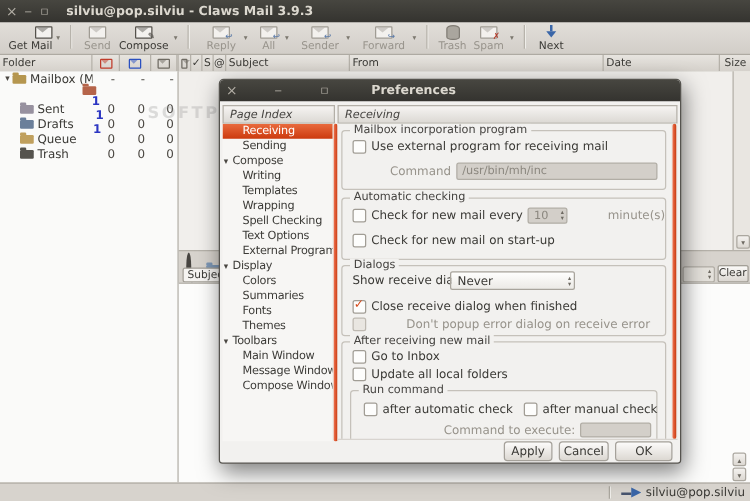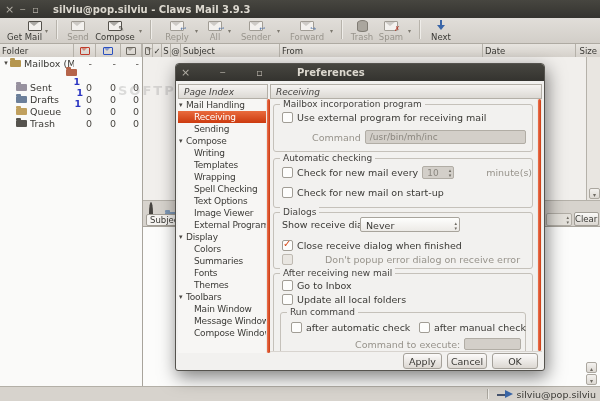--- a/index.html
+++ b/index.html
@@ -341,30 +341,28 @@
       <span class="wctrl i-close" style="margin-left:3px;"></span>
       <span class="wctrl i-min"></span>
       <span class="wctrl i-max"></span>
       <span style="margin-left:7px;">Preferences</span>
     </div>
 
     <div class="dheader" style="left:2px;top:20px;width:90px;">Page Index</div>
     <div class="dheader" style="left:94px;top:20px;width:272px;">Receiving</div>
 
     <div class="dtree">
-      <div class="trow cat"><span class="texp"></span><span>Mail Handling</span></div>
       <div class="trow item selected"><span>Receiving</span></div>
       <div class="trow item"><span>Sending</span></div>
       <div class="trow cat"><span class="texp"></span><span>Compose</span></div>
       <div class="trow item"><span>Writing</span></div>
       <div class="trow item"><span>Templates</span></div>
       <div class="trow item"><span>Wrapping</span></div>
       <div class="trow item"><span>Spell Checking</span></div>
       <div class="trow item"><span>Text Options</span></div>
-      <div class="trow item"><span>Image Viewer</span></div>
       <div class="trow item"><span>External Programs</span></div>
       <div class="trow cat"><span class="texp"></span><span>Display</span></div>
       <div class="trow item"><span>Colors</span></div>
       <div class="trow item"><span>Summaries</span></div>
       <div class="trow item"><span>Fonts</span></div>
       <div class="trow item"><span>Themes</span></div>
       <div class="trow cat"><span class="texp"></span><span>Toolbars</span></div>
       <div class="trow item"><span>Main Window</span></div>
       <div class="trow item"><span>Message Window</span></div>
       <div class="trow item"><span>Compose Window</span></div>

